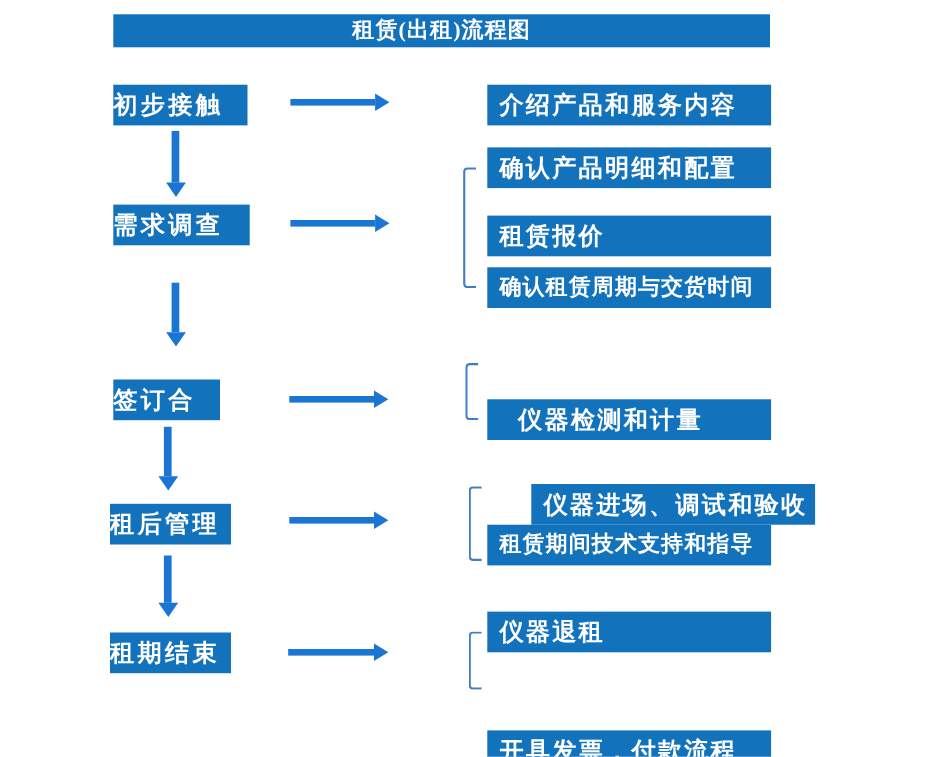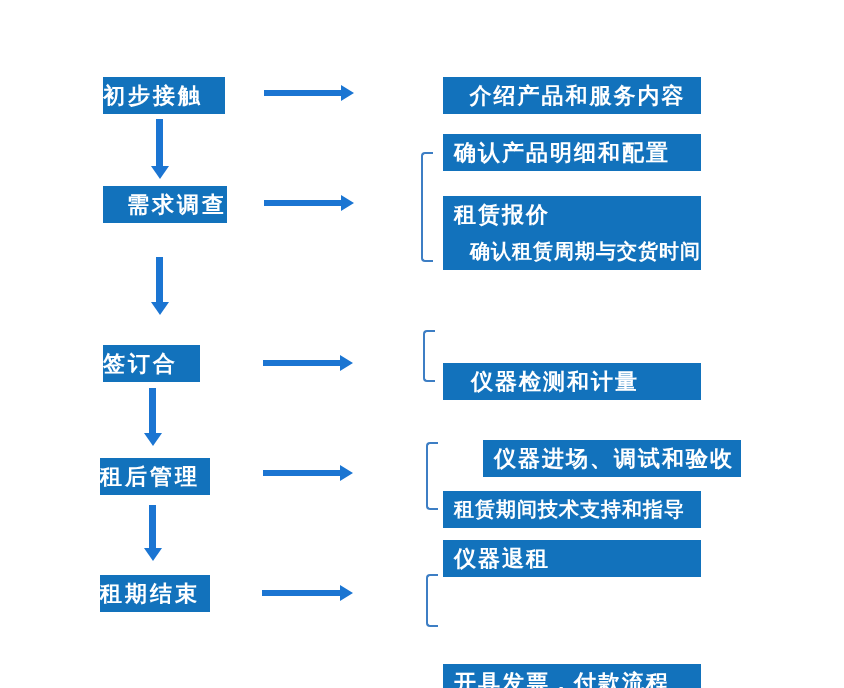--- a/index.html
+++ b/index.html
@@ -94,46 +94,47 @@
     border-right: none;
     border-radius: 4px 0 0 4px;
     background: transparent;
   }
 </style>
 </head>
 <body>
 
 <div class="canvas">
 
+  <div class="title-bar">租赁(出租)流程图</div>
 
   <div class="step-box" style="left:103px; top:77px;  width:122px;">初步接触</div>
-  <div class="step-box" style="left:103px; top:186px; width:124px;padding-left:24px;">需求调查</div>
+  <div class="step-box" style="left:103px; top:186px; width:124px;">需求调查</div>
   <div class="step-box" style="left:103px; top:345px; width:97px;">签订合同</div>
   <div class="step-box" style="left:100px; top:575px; width:110px;">租期结束</div>
   <div class="step-box" style="left:100px; top:458px; width:110px;">租后管理</div>
 
   <div class="varrow" style="left:156px; top:119px; height:47px;"></div>
   <div class="varrow" style="left:156px; top:257px; height:45px;"></div>
   <div class="varrow" style="left:149px; top:388px; height:45px;"></div>
   <div class="varrow" style="left:149px; top:505px; height:43px;"></div>
 
   <div class="harrow" style="left:264px; top:90px;  width:77px;"></div>
   <div class="harrow" style="left:264px; top:200px; width:77px;"></div>
   <div class="harrow" style="left:263px; top:360px; width:77px;"></div>
   <div class="harrow" style="left:263px; top:470px; width:77px;"></div>
   <div class="harrow" style="left:262px; top:590px; width:78px;"></div>
 
   <div class="bracket" style="left:421px; top:152px; height:110px;"></div>
   <div class="bracket" style="left:423px; top:330px; height:52px;"></div>
   <div class="bracket" style="left:426px; top:442px; height:68px;"></div>
   <div class="bracket" style="left:426px; top:574px; height:53px;"></div>
 
-  <div class="detail-box" style="top:77px;text-align:center;">介绍产品和服务内容</div>
+  <div class="detail-box" style="top:77px;">介绍产品和服务内容</div>
   <div class="detail-box" style="top:134px;">确认产品明细和配置</div>
   <div class="detail-box" style="top:196px;">租赁报价</div>
-  <div class="detail-box sm" style="top:233px;text-align:right;">确认租赁周期与交货时间</div>
+  <div class="detail-box sm" style="top:243px;">确认租赁周期与交货时间</div>
   <div class="detail-box" style="top:363px;padding-left:28px;">仪器检测和计量</div>
   <div class="detail-box" style="top:440px;margin-left:40px;">仪器进场、调试和验收</div>
-  <div class="detail-box sm" style="top:491px;">租赁期间技术支持和指导</div>
-  <div class="detail-box" style="top:540px;">仪器退租</div>
+  <div class="detail-box sm" style="top:477px;">租赁期间技术支持和指导</div>
+  <div class="detail-box" style="top:556px;">仪器退租</div>
   <div class="detail-box" style="top:620px;margin-top:44px;">开具发票，付款流程</div>
 
 </div>
 
 </body></html>

